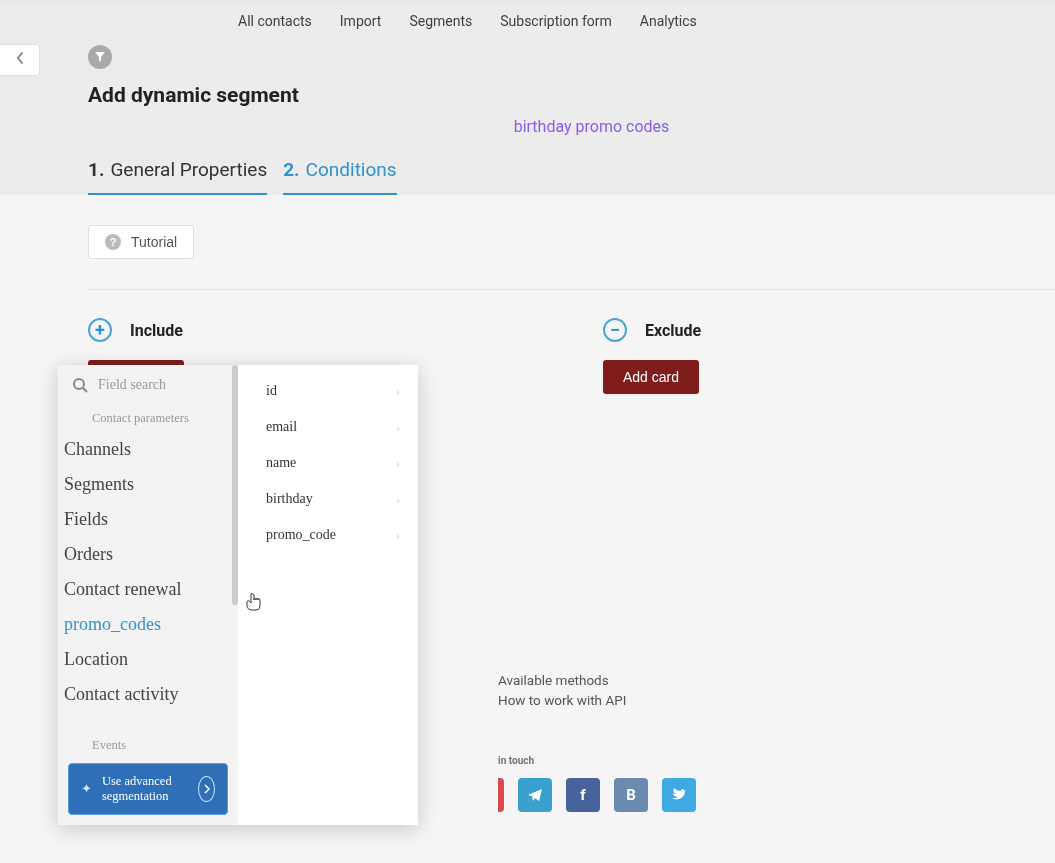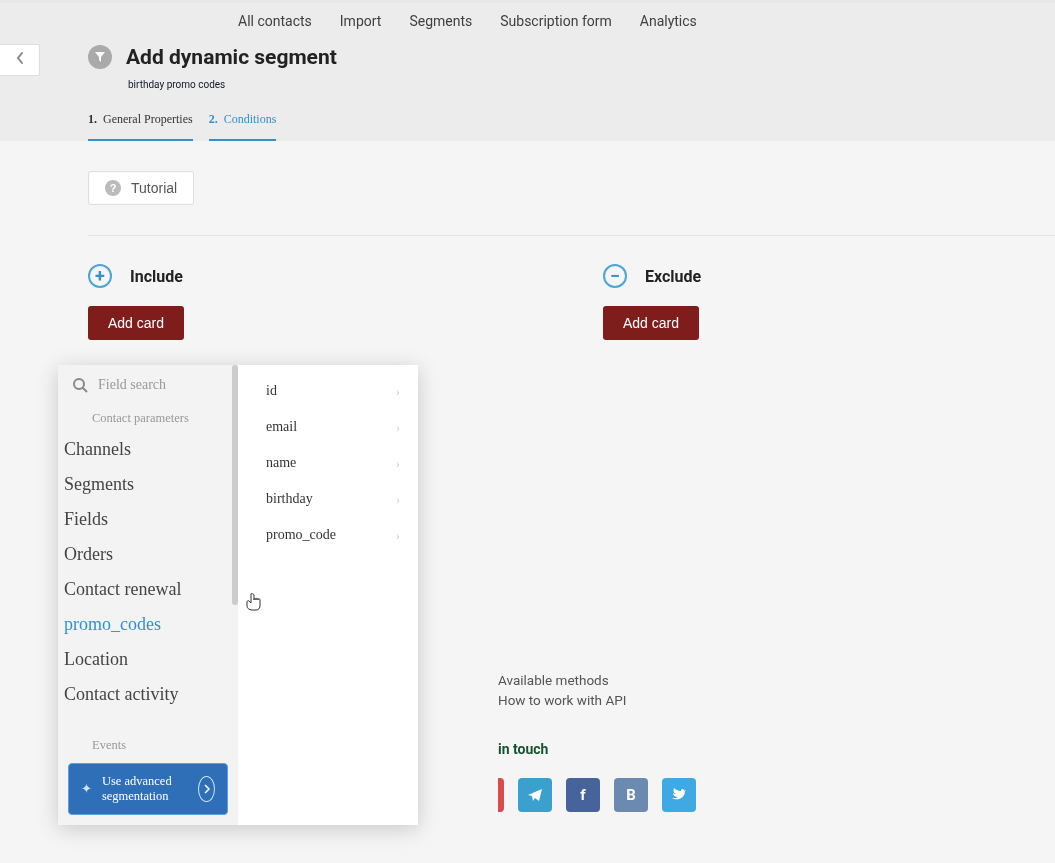--- a/index.html
+++ b/index.html
@@ -47,54 +47,55 @@
     color: #777;
     font-size: 16px;
   }
   .page-header {
     padding: 6px 0 0 88px;
   }
   .page-title-row {
     display: flex;
     align-items: flex-start;
     gap: 14px;
+    flex-direction: column;
   }
   .funnel-icon {
     width: 24px; height: 24px;
     border-radius: 50%;
     background: #aaa;
     display: flex;
     align-items: center;
     justify-content: center;
     color: #fff;
   }
   .page-title {
     font-size: 21px;
     font-weight: 700;
     color: #222;
   }
   .page-subtitle {
-    font-size: 10px;
-    color: #0f172a;
+    font-size: 16px;
+    color: #8b5cf6;
     padding-left: 40px;
     margin-top: 10px;
+    text-align: center;
   }
   .tabs {
     display: flex;
     margin-top: 22px;
     padding-left: 88px;
   }
   .tab {
     padding: 0 0 12px 0;
     margin-right: 16px;
-    font-size: 12px;
+    font-size: 19px;
     color: #444;
     cursor: pointer;
     border-bottom: 2px solid transparent;
-    font-family: Liberation Serif, serif;
   }
   .tab .num { font-weight: 700; margin-right: 6px; }
   .tab.active-step1 { border-bottom-color: #3291cc; color: #333; }
   .tab.step2 { color: #3291cc; border-bottom-color: #3291cc; }
   .tab.step2 .num { color: #3291cc; }
   .content {
     background: #f5f5f5;
     padding: 30px 0 0 88px;
   }
   .tutorial-btn {
@@ -260,24 +261,24 @@
   
   .footer-peek {
     position: absolute;
     left: 498px;
     top: 670px;
     font-size: 13.5px;
     color: #555;
     line-height: 1.5;
   }
   .footer-peek .heading {
-    margin-top: 28px;
+    margin-top: 42px;
     font-weight: 700;
-    color: #14532d;
-    font-size: 14px;
+    color: #737373;
+    font-size: 10px;
   }
   .social-row {
     position: absolute;
     left: 498px;
     top: 778px;
     display: flex;
     gap: 14px;
   }
   .social {
     width: 34px; height: 34px;

